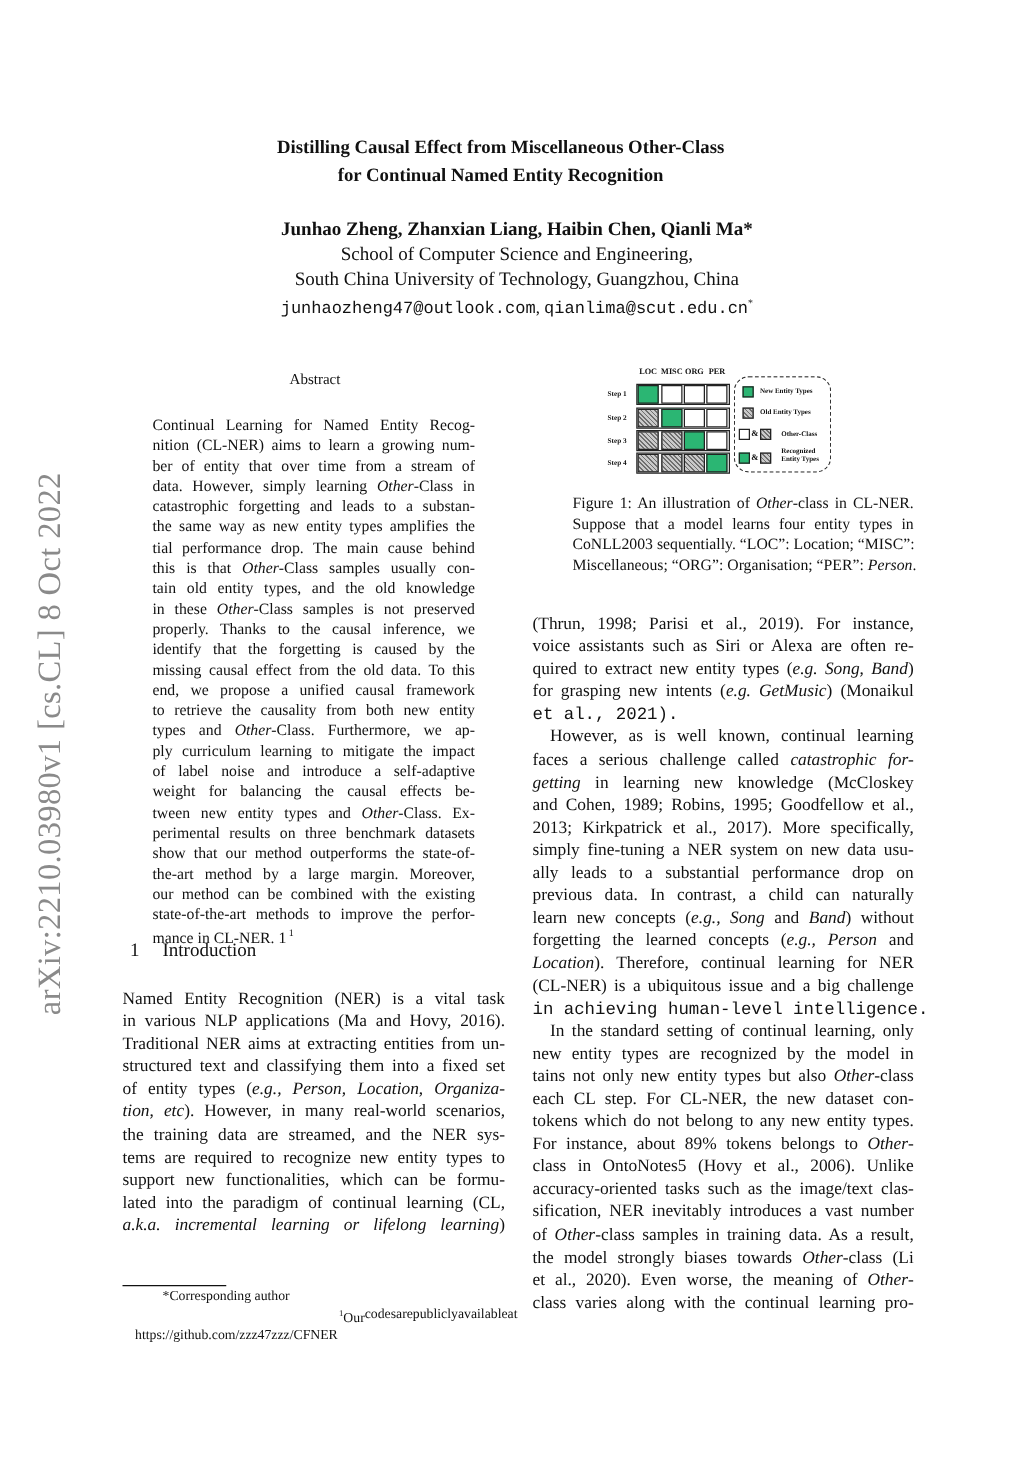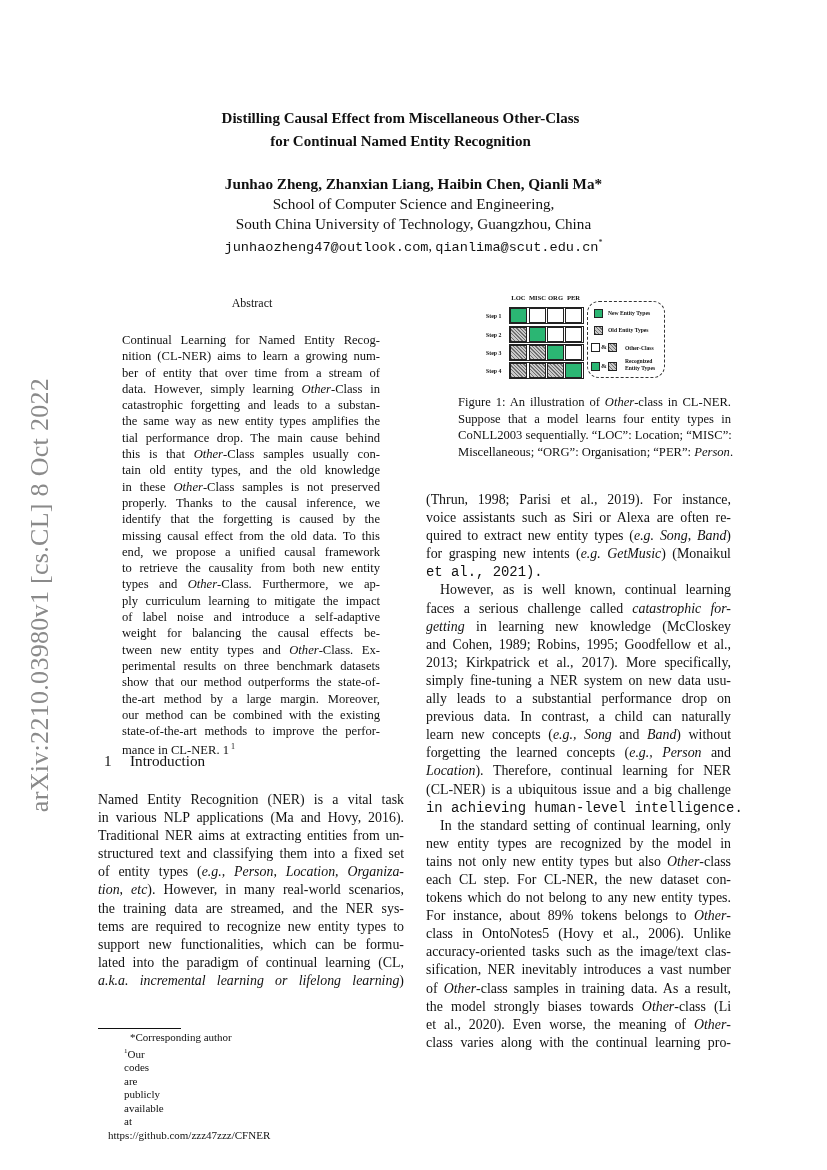--- a/index.html
+++ b/index.html
@@ -110,21 +110,21 @@
     <span class="line">the training data are streamed, and the NER sys-</span>
     <span class="line">tems are required to recognize new entity types to</span>
     <span class="line">support new functionalities, which can be formu-</span>
     <span class="line">lated into the paradigm of continual learning (CL,</span>
     <span class="line"><i>a.k.a.</i>  <i>incremental learning or lifelong learning</i>)</span>
   </div>
 
 <div class="abs footrule"></div>
 <div class="abs foot" style="top:1031px; text-indent:22px;">*Corresponding author</div>
 <div class="abs foot" style="top:1045px;">
-  <div style="display:flex; justify-content:flex-end; padding-left:16px;flex-direction:column;">
+  <div style="display:flex; justify-content:flex-end; padding-left:16px;">
     <span><sup style="font-size:7px">1</sup><span>Our</span></span>
     <span>codes</span>
     <span>are</span>
     <span>publicly</span>
     <span>available</span>
     <span>at</span>
   </div>
   <div>https://github.com/zzz47zzz/CFNER</div>
 </div>
 

